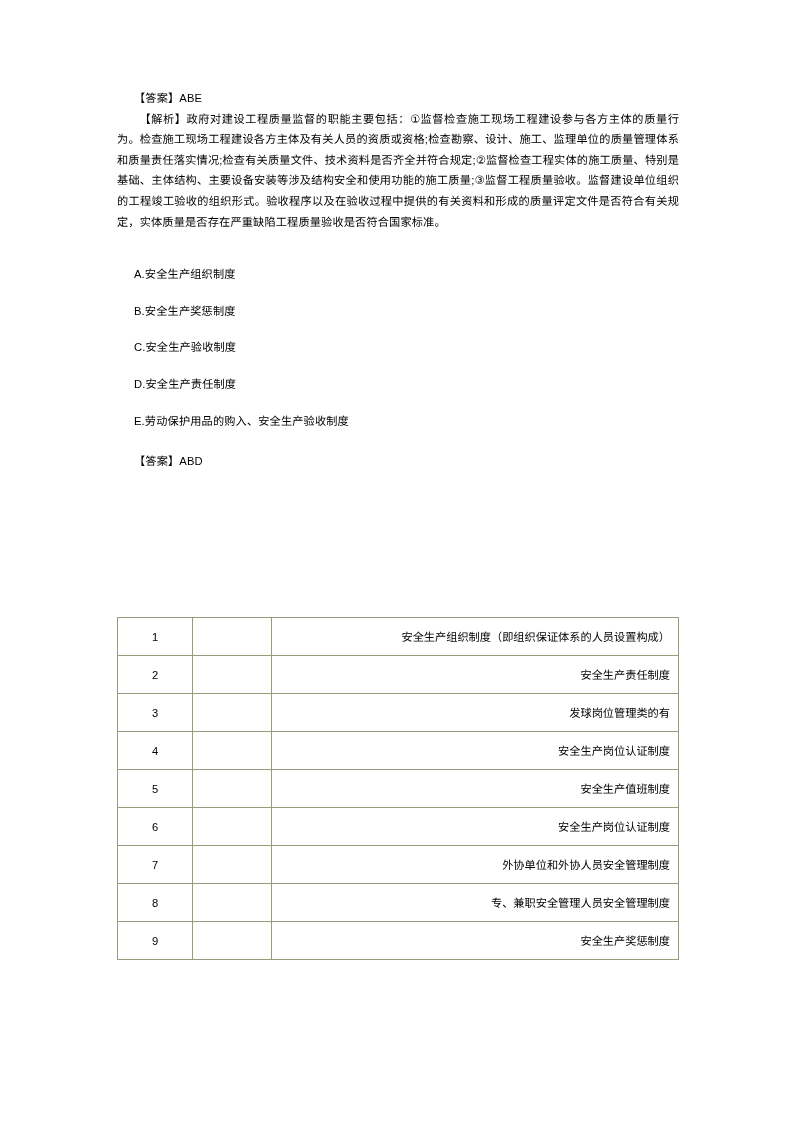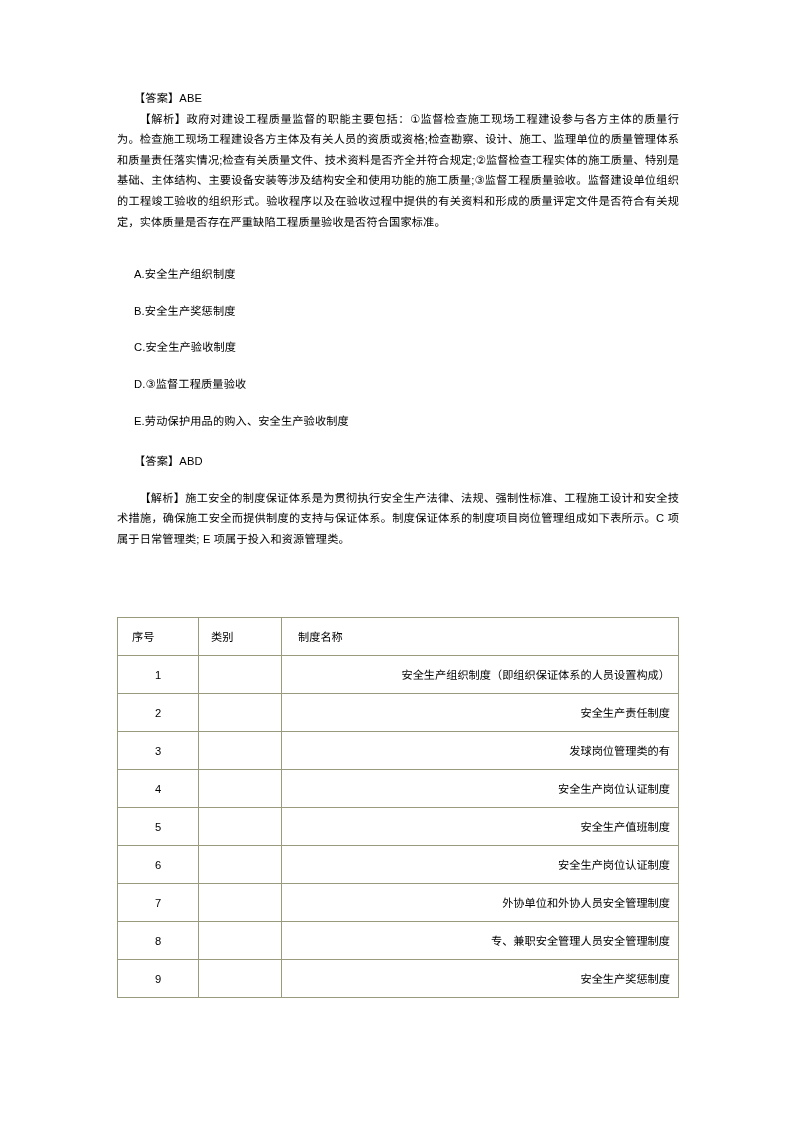--- a/index.html
+++ b/index.html
@@ -112,42 +112,36 @@
 
     <p class="para opt block">A.安全生产组织制度</p>
     <div class="gap-sm"></div>
 
     <p class="para opt block">B.安全生产奖惩制度</p>
     <div class="gap-sm"></div>
 
     <p class="para opt block">C.安全生产验收制度</p>
     <div class="gap-sm"></div>
 
-    <p class="para opt block">D.③监督工程质量验收</p>
+    <p class="para opt block">D.安全生产责任制度</p>
     <div class="gap-sm"></div>
 
     <p class="para opt block">E.劳动保护用品的购入、安全生产验收制度</p>
 
     <div class="gap-md"></div>
 
     <p class="para ans block">【答案】ABD</p>
 
     <div class="gap-sm"></div>
 
-    <p class="para indent block">【解析】施工安全的制度保证体系是为贯彻执行安全生产法律、法规、强制性标准、工程施工设计和安全技术措施，确保施工安全而提供制度的支持与保证体系。制度保证体系的制度项目岗位管理组成如下表所示。C 项属于日常管理类; E 项属于投入和资源管理类。</p>
 
   </div>
 
   <table class="sys-table">
     <tbody>
-      <tr class="head">
-        <td class="c-no">序号</td>
-        <td class="c-cat">类别</td>
-        <td class="c-name">制度名称</td>
-      </tr>
 
       <tr>
         <td class="c-no">1</td>
         <td class="c-cat"></td>
         <td class="c-name">安全生产组织制度（即组织保证体系的人员设置构成）</td>
       </tr>
       <tr>
         <td class="c-no">2</td>
         <td class="c-cat"></td>
         <td class="c-name">安全生产责任制度</td>

